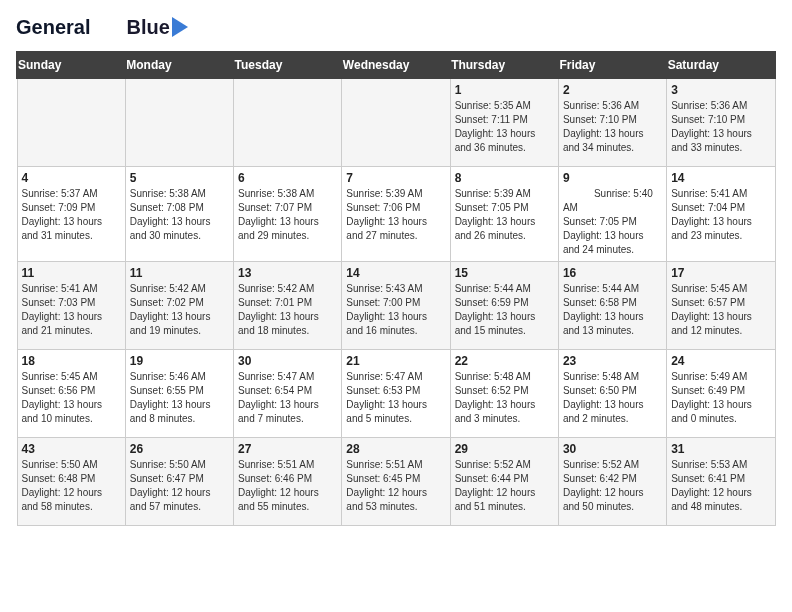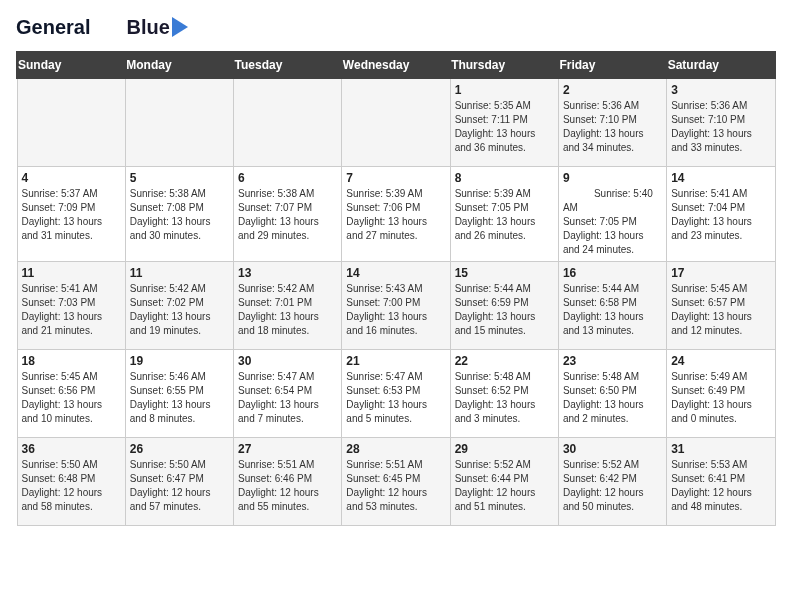--- a/index.html
+++ b/index.html
@@ -225,21 +225,21 @@
         <td><span class="day-number">23</span><span class="day-info" style="white-space: pre-line;">Sunrise: 5:48 AM
 Sunset: 6:50 PM
 Daylight: 13 hours
 and 2 minutes.</span></td>
         <td><span class="day-number">24</span><span class="day-info" style="white-space: pre-line;">Sunrise: 5:49 AM
 Sunset: 6:49 PM
 Daylight: 13 hours
 and 0 minutes.</span></td>
       </tr>
       <tr>
-        <td><span class="day-number">36</span><span class="day-info" style="white-space: pre-line;">Sunrise: 5:50 AM
+        <td><span class="day-number">43</span><span class="day-info" style="white-space: pre-line;">Sunrise: 5:50 AM
 Sunset: 6:48 PM
 Daylight: 12 hours
 and 58 minutes.</span></td>
         <td><span class="day-number">26</span><span class="day-info" style="white-space: pre-line;">Sunrise: 5:50 AM
 Sunset: 6:47 PM
 Daylight: 12 hours
 and 57 minutes.</span></td>
         <td><span class="day-number">27</span><span class="day-info" style="white-space: pre-line;">Sunrise: 5:51 AM
 Sunset: 6:46 PM
 Daylight: 12 hours

